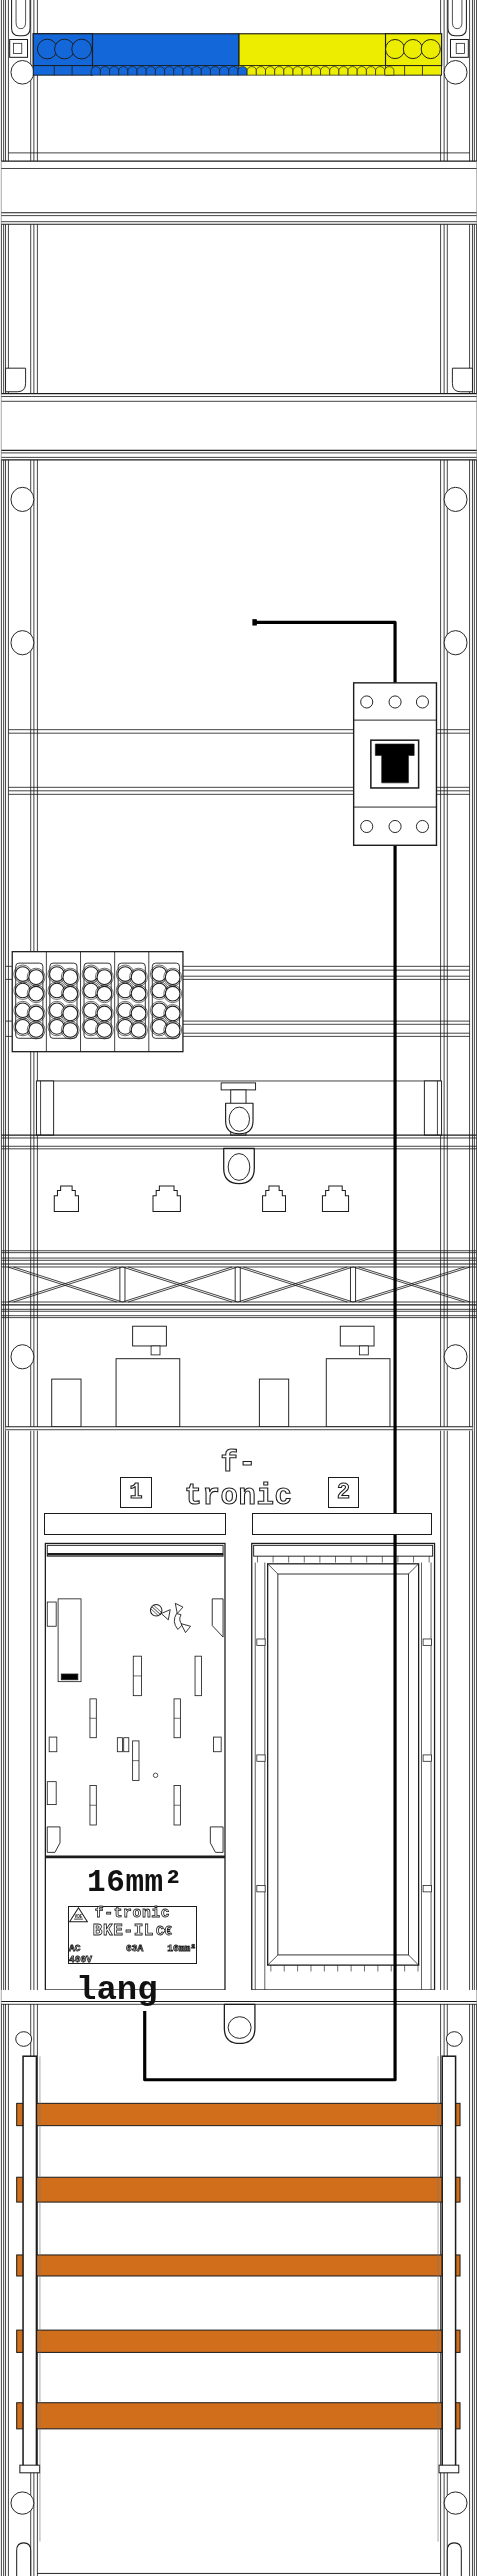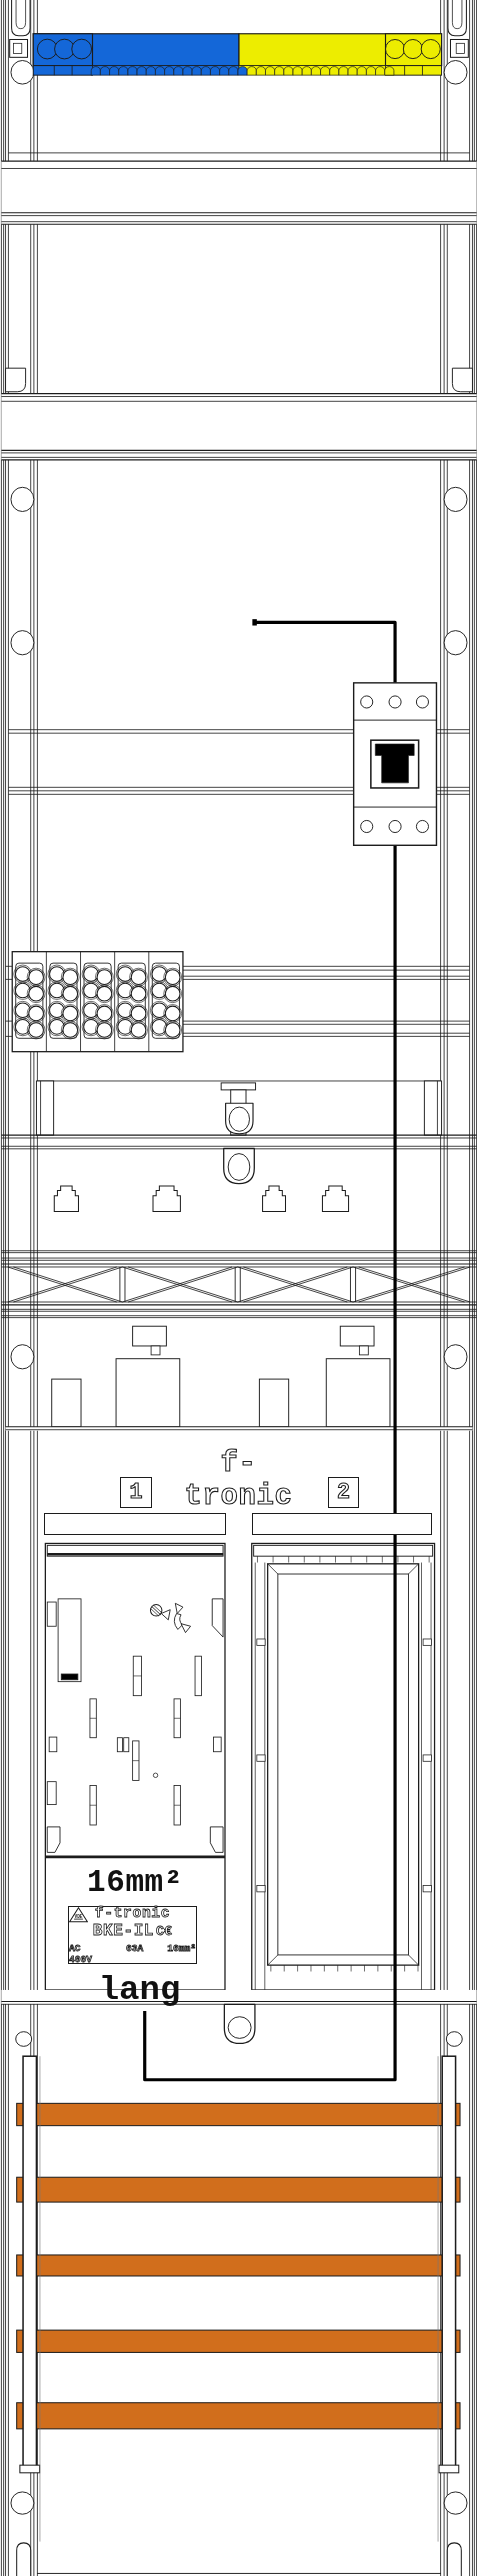--- a/index.html
+++ b/index.html
@@ -14,21 +14,21 @@
   .digit{font-size:21.7px;}
   .strip{position:absolute;border:1.3px solid #1c1c1c;z-index:4;background:#fff;}
   .sizelbl{font-size:31px;font-weight:bold;letter-spacing:0.6px;text-align:center;}
   .ratebox{position:absolute;border:1.6px solid #1c1c1c;background:#fff;z-index:5;
            display:flex;flex-direction:column;align-items:center;justify-content:center;gap:1.3px;}
   .rb-row1{font-size:14.7px;letter-spacing:0.6px;}
   .rb-row2{display:flex;align-items:center;gap:2px;}
   .rb-model{font-size:16px;letter-spacing:0.6px;}
   .rb-ce{font-size:13.4px;}
   .rb-row3{display:flex;gap:24px;font-size:9.6px;margin-top:1.3px;}
-  .langlbl{font-size:34px;font-weight:bold;text-align:center;z-index:6;}
+  .langlbl{font-size:34px;font-weight:bold;z-index:6;}
 </style>
 </head>
 <body>
 
 <div class="stage">
   <svg id="art" width="478" height="2576" viewBox="0 0 750 4044">
       <line fill="none" stroke="#1c1c1c" stroke-width="1.3" x1="2" y1="0" x2="2" y2="4044"></line>
       <line fill="none" stroke="#1c1c1c" stroke-width="1.3" x1="5.5" y1="0" x2="5.5" y2="4044"></line>
       <line fill="none" stroke="#1c1c1c" stroke-width="1.3" x1="8.5" y1="0" x2="8.5" y2="4044"></line>
       <line fill="none" stroke="#1c1c1c" stroke-width="1.3" x1="13" y1="0" x2="13" y2="4044"></line>

